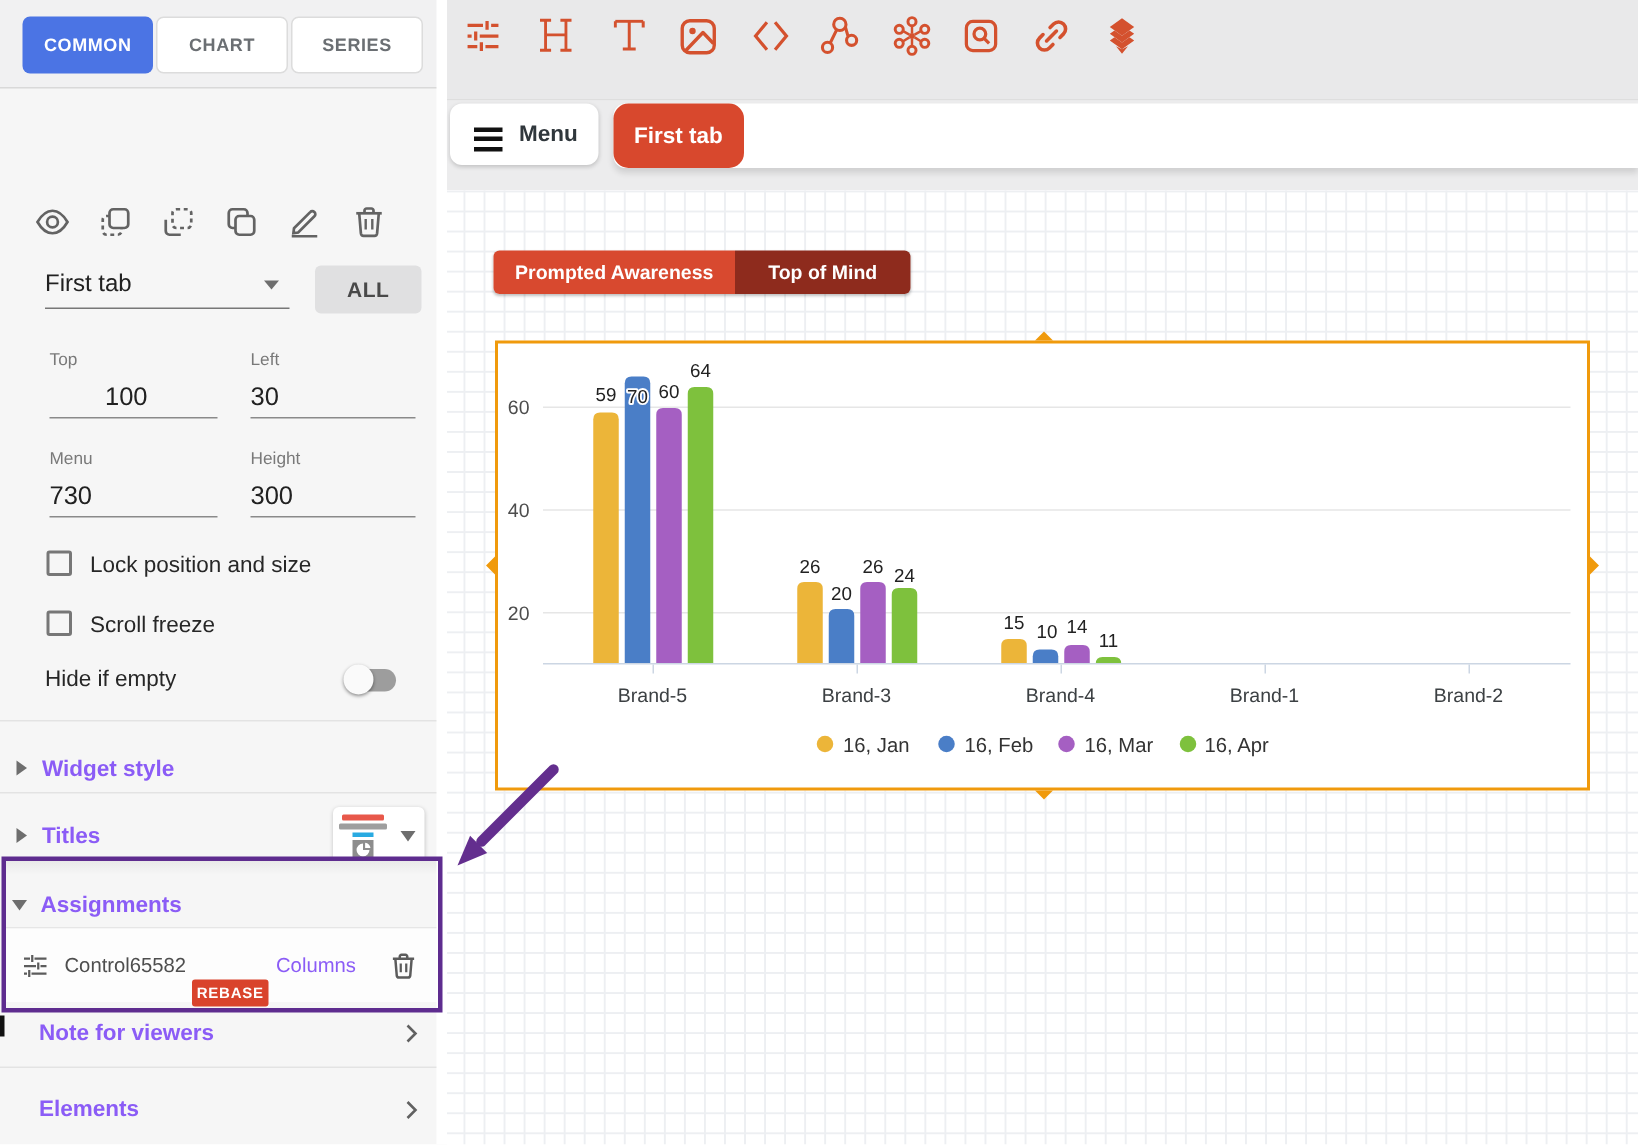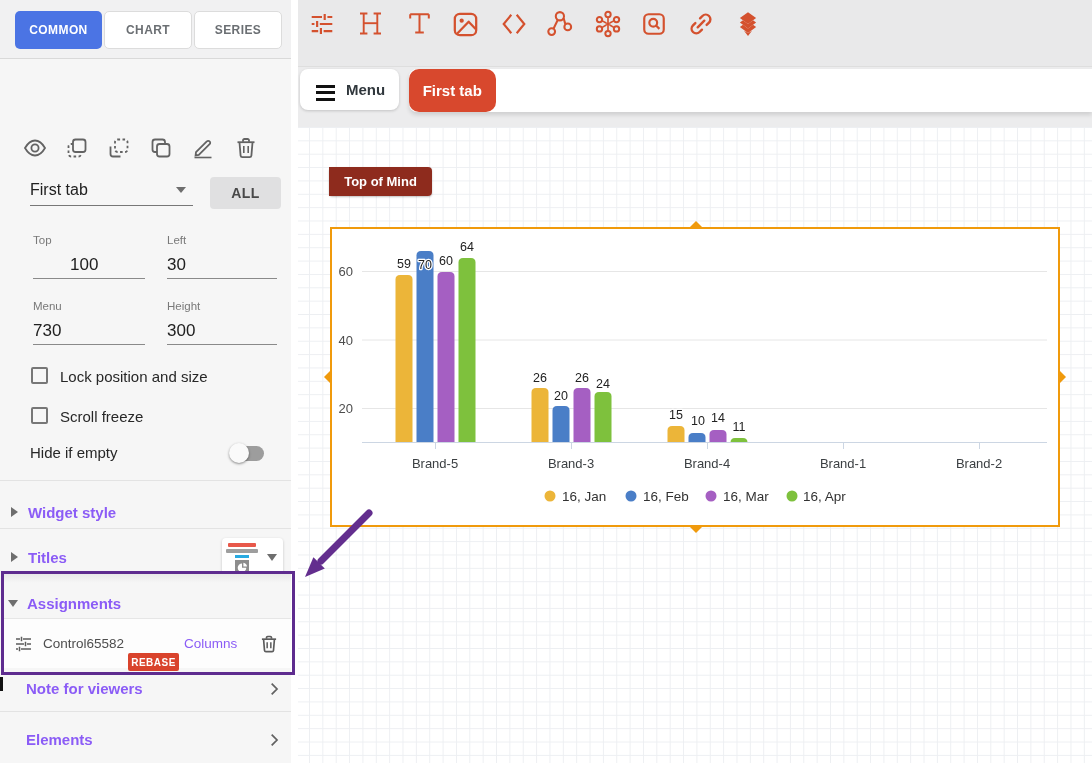--- a/index.html
+++ b/index.html
@@ -41,21 +41,21 @@
 
   #canvas { left:298px; top:127px; width:794px; height:636px; background:#fff;
     background-image: linear-gradient(to right, #edeff2 1px, transparent 1px),
                       linear-gradient(to bottom, #edeff2 1px, transparent 1px);
     background-size: 13.37px 13.37px; background-position: 11px 0px; }
 
   
   #seg { position:absolute; left:31px; top:40px; height:29px; display:flex; box-shadow:0 1px 2px rgba(0,0,0,.25); border-radius:4px; }
   .seg-btn { height:29px; color:#fff; font-size:13px; font-weight:bold; display:flex; align-items:center; justify-content:center; }
   #seg-a { width:161px; background:#d8492f; border-radius:4px 0 0 4px; }
-  #seg-b { width:103px; background:#8e2b1d; border-radius:0 4px 4px 0; }
+  #seg-b { width:117px; background:#8e2b1d; border-radius:0 4px 4px 0; }
 
   
   #widget { position:absolute; left:32px; top:100px; width:730px; height:300px; background:#fff; border:2px solid #f09a0c; }
   .handle { position:absolute; width:0; height:0; }
 
   
   #hl-box { left:1px; top:571px; width:294px; height:104px; border:3px solid #5e2c8f; z-index:30; }
 </style>
 </head>
 <body>
@@ -278,20 +278,21 @@
       <div style="height:3.2px;background:#111;margin-bottom:3.6px;"></div>
       <div style="height:3.2px;background:#111;"></div>
     </div>
     <span style="margin-left:46px; font-size:15px; font-weight:bold; color:#30373c;">Menu</span>
   </div>
   <div id="first-tab">First tab</div>
 </div>
 
 <div id="canvas" class="abs">
   <div id="seg">
+    <div id="seg-a" class="seg-btn">Prompted Awareness</div>
     <div id="seg-b" class="seg-btn">Top of Mind</div>
   </div>
   <div id="widget">
     <svg width="726" height="296" viewBox="0 0 726 296" font-family="Liberation Sans, sans-serif">
       <g stroke="#e6e6e6" stroke-width="1">
         <path d="M30 42.5 H715 M30 111 H715 M30 179.5 H715"></path>
       </g>
       <g fill="#4d4d4d" font-size="13" text-anchor="end">
         <text x="21" y="47">60</text>
           <text x="21" y="115.5">40</text>

